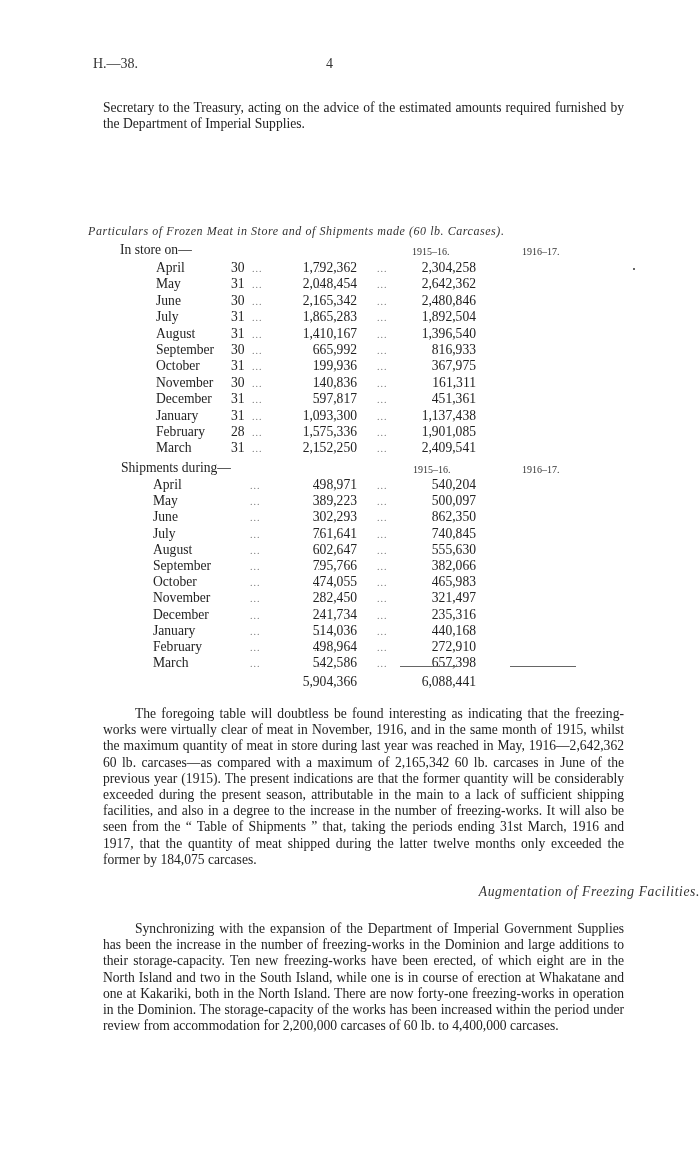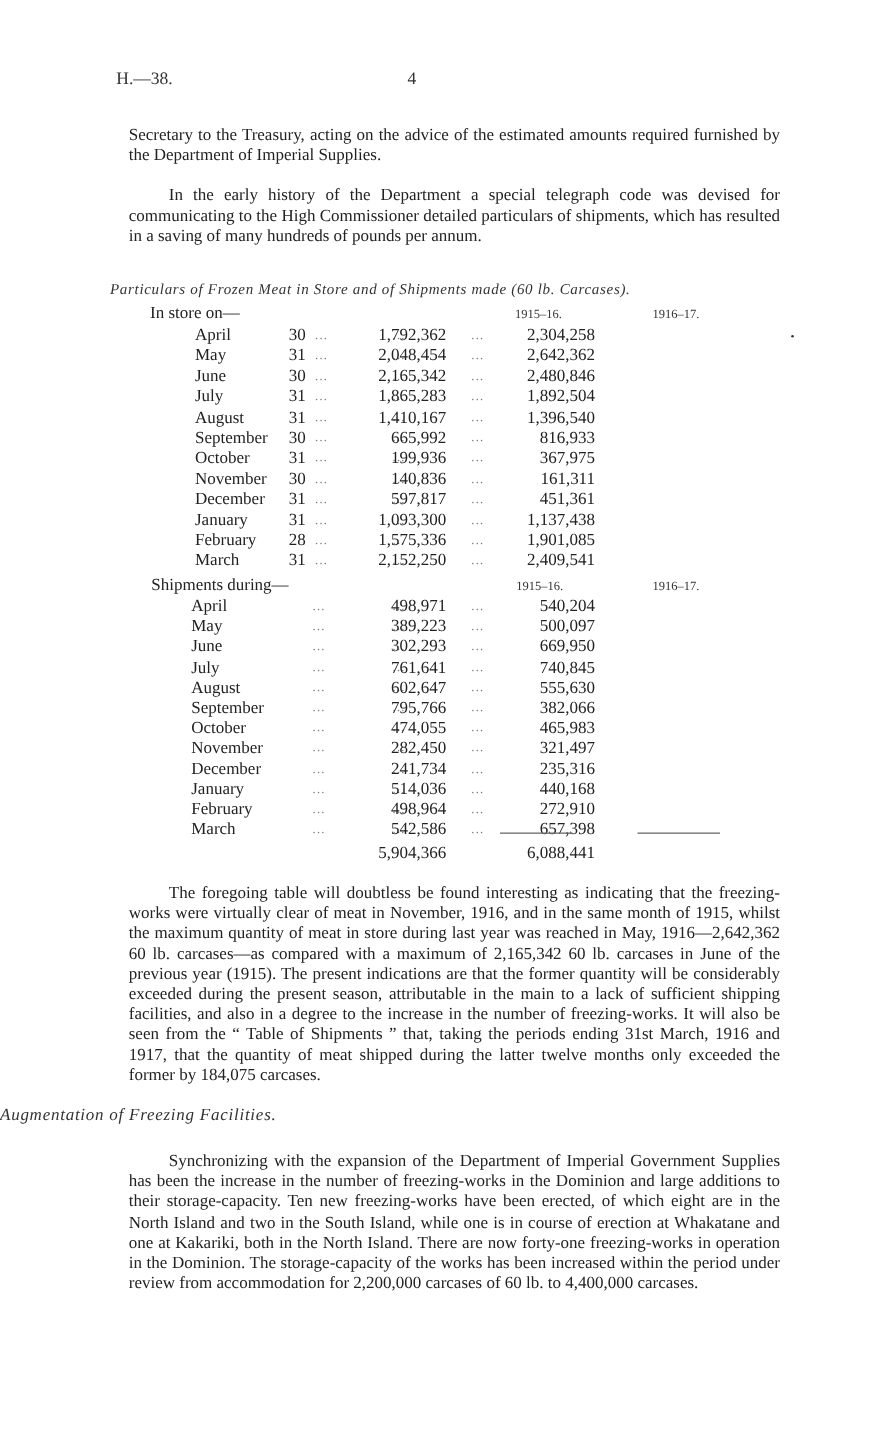--- a/index.html
+++ b/index.html
@@ -93,21 +93,21 @@
       background: #666;
     }
     .totals .v1 { position: absolute; right: 343px; white-space: nowrap; }
     .totals .v2 { position: absolute; right: 224px; white-space: nowrap; }
 
     .subheading {
       position: absolute;
       top: 884px;
       left: 0;
       width: 700px;
-      text-align: left;
+      text-align: right;
       font-family: "Liberation Serif", serif;
       font-style: italic;
       font-size: 13.6px;
       letter-spacing: 0.6px;
       color: #333;
     }
     .speck {
       position: absolute;
       width: 2px; height: 2px;
       background: #333;
@@ -119,21 +119,20 @@
 
 <div class="page">
 
   <div class="header">
     <span class="ref">H.—38.</span>
     <span class="pageno">4</span>
   </div>
 
   <div class="text-block" style="top:84px;">
     <p class="para">Secretary to the Treasury, acting on the advice of the estimated amounts required furnished by the Department of Imperial Supplies.</p>
-    <p class="para indent">In the early history of the Department a special telegraph code was devised for communicating to the High Commissioner detailed particulars of shipments, which has resulted in a saving of many hundreds of pounds per annum.</p>
   </div>
 
   <div class="table-title">Particulars of Frozen Meat in Store and of Shipments made (60 lb. Carcases).</div>
 
   <div class="tbl" style="top:0;">
 
     <div class="section-label" style="left:120px; top:242px;">In store on—</div>
     <div class="col-head" style="left:412px; top:246px;">1915–16.</div>
     <div class="col-head" style="left:522px; top:246px;">1916–17.</div>
 
@@ -268,21 +267,21 @@
           <span class="dots" style="left:377px;top:3px;">...</span>
           <span class="v1">389,223</span>
           <span class="v2">500,097</span>
         </div>
         <div class="row" style="top: 509.4px;">
           <span class="month" style="left:153px;">June</span>
           <span class="dots" style="left:250px;top:3px;">...</span>
           <span class="dots" style="left:314px;top:3px;">...</span>
           <span class="dots" style="left:377px;top:3px;">...</span>
           <span class="v1">302,293</span>
-          <span class="v2">669,950</span>
+          <span class="v2">862,350</span>
         </div>
         <div class="row" style="top: 525.6px;">
           <span class="month" style="left:153px;">July</span>
           <span class="dots" style="left:250px;top:3px;">...</span>
           <span class="dots" style="left:314px;top:3px;">...</span>
           <span class="dots" style="left:377px;top:3px;">...</span>
           <span class="v1">761,641</span>
           <span class="v2">740,845</span>
         </div>
         <div class="row" style="top: 541.8px;">

